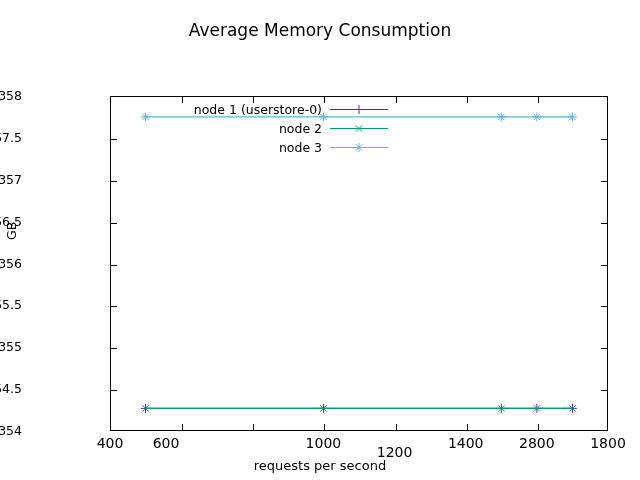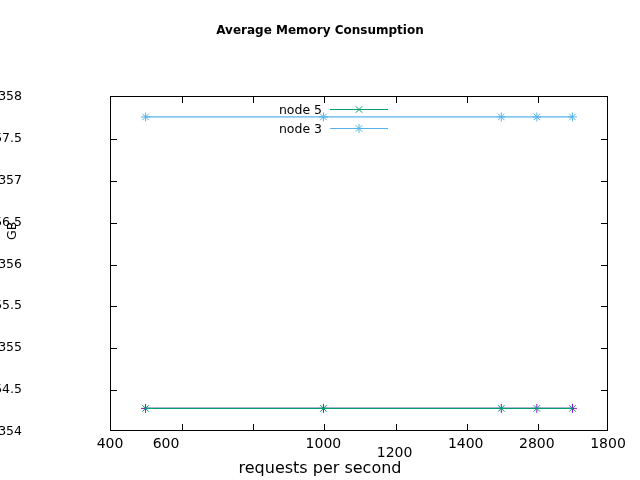--- a/index.html
+++ b/index.html
@@ -18,24 +18,23 @@
     position: relative;
     width: 640px;
     height: 480px;
   }
   .title-block {
     position: absolute;
     left: 0;
     top: 22px;
     width: 640px;
     text-align: center;
-    font-size: 12px;
+    font-size: 17px;
     line-height: 16px;
     color: #000;
-    font-weight: bold;
   }
   .title-line { display: block; white-space: pre; }
 
   
   #plot-area {
     position: absolute;
     left: 110px;
     top: 96px;
     width: 498px;
     height: 335px;
@@ -93,21 +92,21 @@
     transform: rotate(-90deg);
     transform-origin: left top;
     white-space: pre;
   }
   #axis-x-title {
     position: absolute;
     left: 0;
     top: 458px;
     width: 640px;
     text-align: center;
-    font-size: 16px;
+    font-size: 13px;
     white-space: pre;
   }
 
   
   #series-svg {
     position: absolute;
     left: 0;
     top: 0;
     width: 640px;
     height: 480px;
@@ -282,21 +281,31 @@
           <line x1="567.9285714285714" y1="116.9375" x2="576.9285714285714" y2="116.9375"></line>
           <line x1="572.4285714285714" y1="112.4375" x2="572.4285714285714" y2="121.4375"></line>
           <line x1="569.1885714285714" y1="113.6975" x2="575.6685714285715" y2="120.1775"></line>
           <line x1="569.1885714285714" y1="120.1775" x2="575.6685714285715" y2="113.6975"></line>
         </g>
       </g>
     </svg>
 
   <div id="legend">
       <div class="legend-row">
-        <div class="legend-label">node 5</div>
+        <div class="legend-label">node 1 (userstore-0)</div>
+        <div class="legend-sample"><svg width="62" height="19" viewBox="0 0 62 19">
+            <line x1="2" y1="9.5" x2="60" y2="9.5" stroke="#9400d3" stroke-width="1.2"></line>
+            <g stroke="#9400d3" stroke-width="1" fill="none">
+              <line x1="26.5" y1="9.5" x2="35.5" y2="9.5"></line>
+              <line x1="31" y1="5" x2="31" y2="14"></line>
+            </g>
+          </svg></div>
+      </div>
+      <div class="legend-row">
+        <div class="legend-label">node 2</div>
         <div class="legend-sample"><svg width="62" height="19" viewBox="0 0 62 19">
             <line x1="2" y1="9.5" x2="60" y2="9.5" stroke="#009e73" stroke-width="1.2"></line>
             <g stroke="#009e73" stroke-width="1" fill="none">
               <line x1="27.76" y1="6.26" x2="34.24" y2="12.74"></line>
               <line x1="27.76" y1="12.74" x2="34.24" y2="6.26"></line>
             </g>
           </svg></div>
       </div>
       <div class="legend-row">
         <div class="legend-label">node 3</div>

